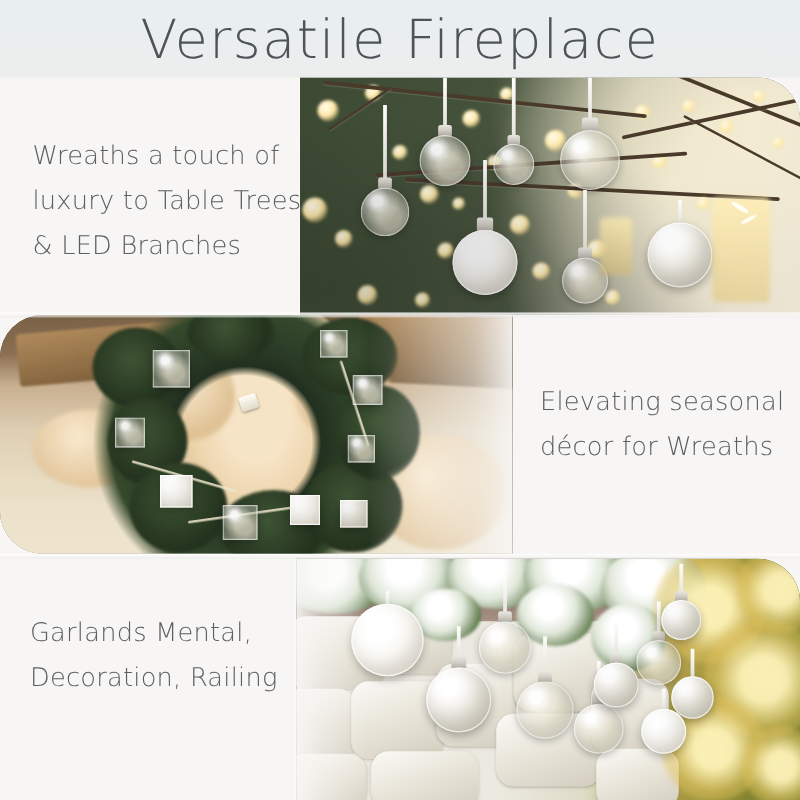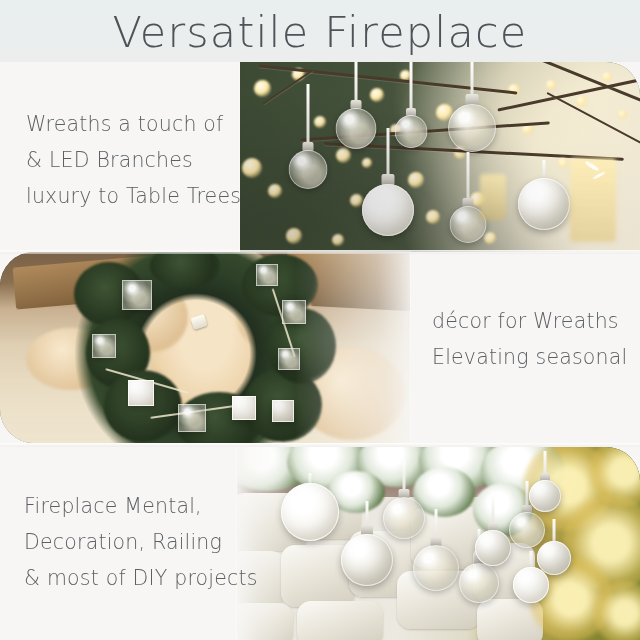--- a/index.html
+++ b/index.html
@@ -166,22 +166,22 @@
 <body>
 
 <div class="page">
 
   <div class="header">
     <div class="title">Versatile Fireplace</div>
   </div>
 
   <div class="copy" style="left:26px;top:106px;">
     <div>Wreaths a touch of</div>
+    <div>luxury to Table Trees</div>
     <div>&amp; LED Branches</div>
-    <div>luxury to Table Trees</div>
   </div>
 
   <div class="photo p1">
     <div class="inner">
       <div class="bg"></div>
 
       <div class="bokeh" style="left:14px;top:18px;width:17px;height:17px;"></div>
       <div class="bokeh" style="left:52px;top:6px;width:13px;height:13px;"></div>
       <div class="bokeh" style="left:2px;top:96px;width:20px;height:20px;"></div>
       <div class="bokeh" style="left:28px;top:122px;width:14px;height:14px;"></div>
@@ -301,30 +301,29 @@
       <div class="ball clear" style="position:absolute;left:278px;top:96px;width:22px;height:22px;transform:none;"></div>
       <div class="ball clear" style="position:absolute;left:282px;top:48px;width:24px;height:24px;transform:none;"></div>
       <div class="ball clear" style="position:absolute;left:256px;top:12px;width:22px;height:22px;transform:none;"></div>
       <div class="tag" style="left:192px;top:64px;width:14px;height:12px;"></div>
 
       <div class="veil" style="background:linear-gradient(90deg, rgba(247,246,244,.0) 72%, rgba(247,246,244,.55) 92%, rgba(247,246,244,.92) 100%);"></div>
     </div>
   </div>
 
   <div class="copy" style="left:432px;top:303px;">
+    <div>Elevating seasonal</div>
     <div>décor for Wreaths</div>
-    <div>Elevating seasonal</div>
   </div>
 
   <div class="seam" style="top:443px;"></div>
 
   <div class="copy" style="left:24px;top:488px;">
-    <div>Fireplace Mental,</div>
+    <div>Garlands Mental,</div>
     <div>Decoration, Railing</div>
-    <div>&amp; most of DIY projects</div>
   </div>
 
   <div class="photo p3">
     <div class="inner">
       <div class="bg"></div>
       <div class="mantel"></div>
 
       <div class="stone" style="left:-6px;top:46px;width:76px;height:58px;"></div>
       <div class="stone" style="left:62px;top:40px;width:62px;height:52px;"></div>
       <div class="stone" style="left:-10px;top:104px;width:58px;height:56px;"></div>

